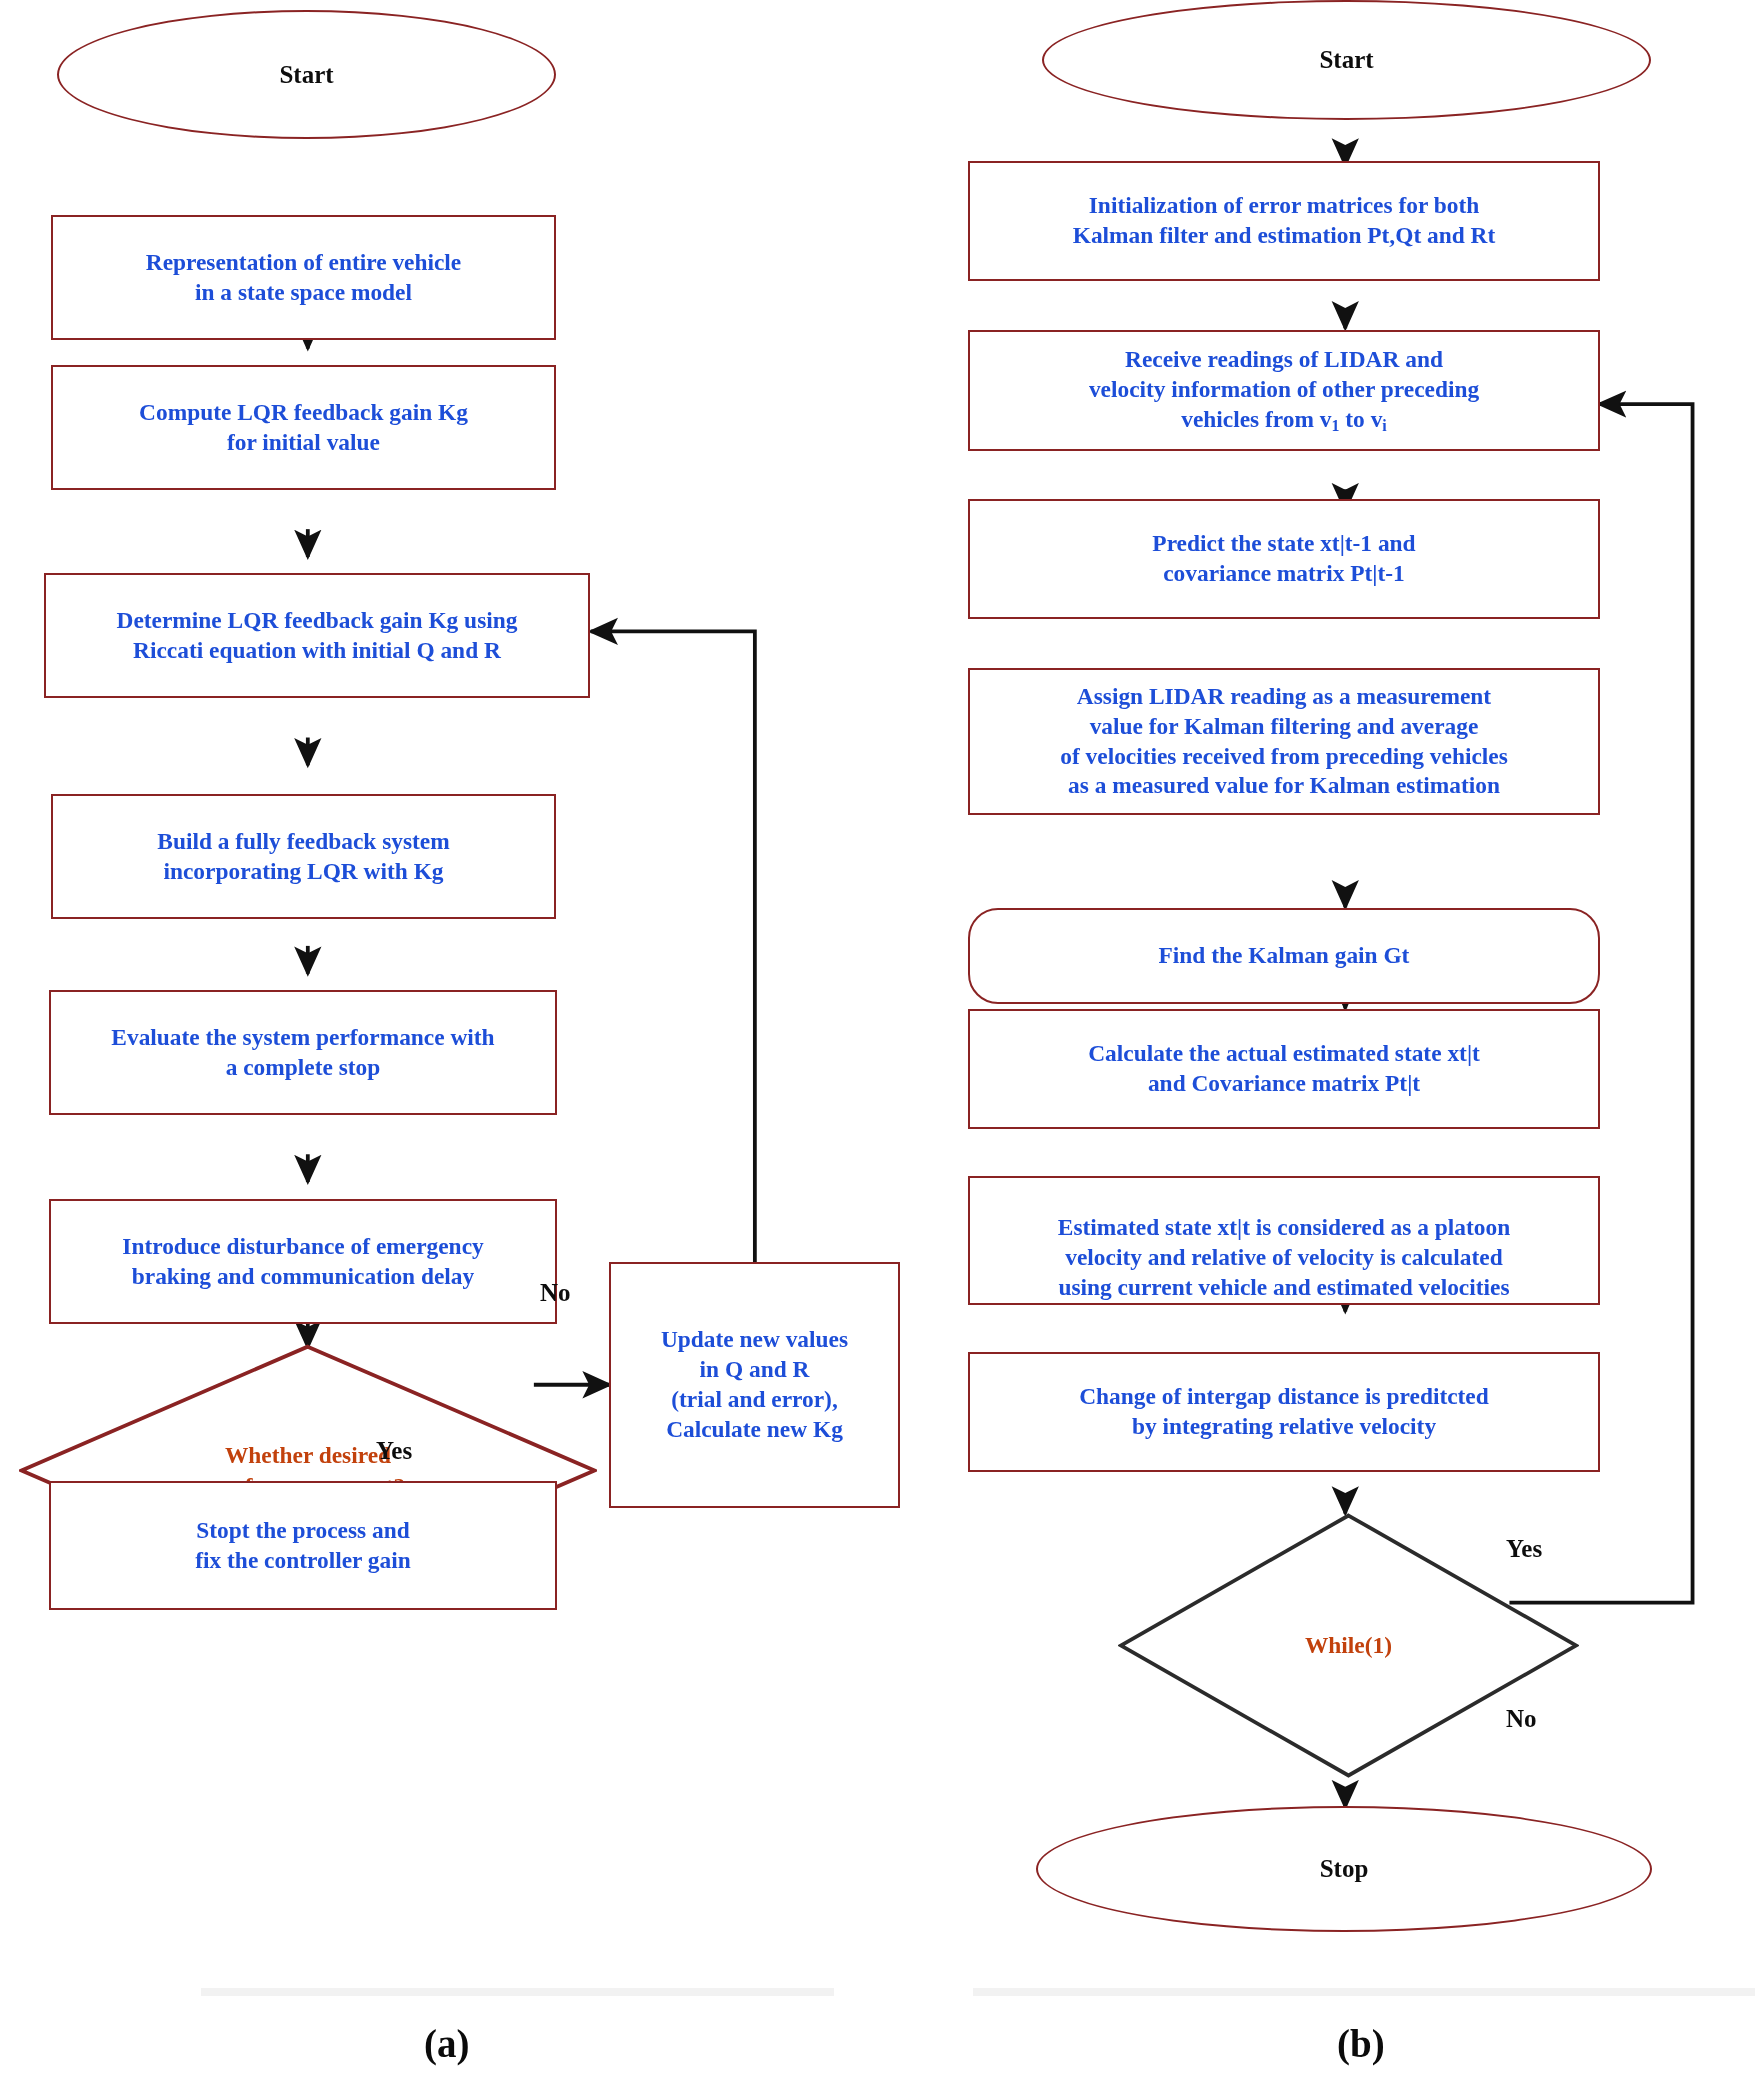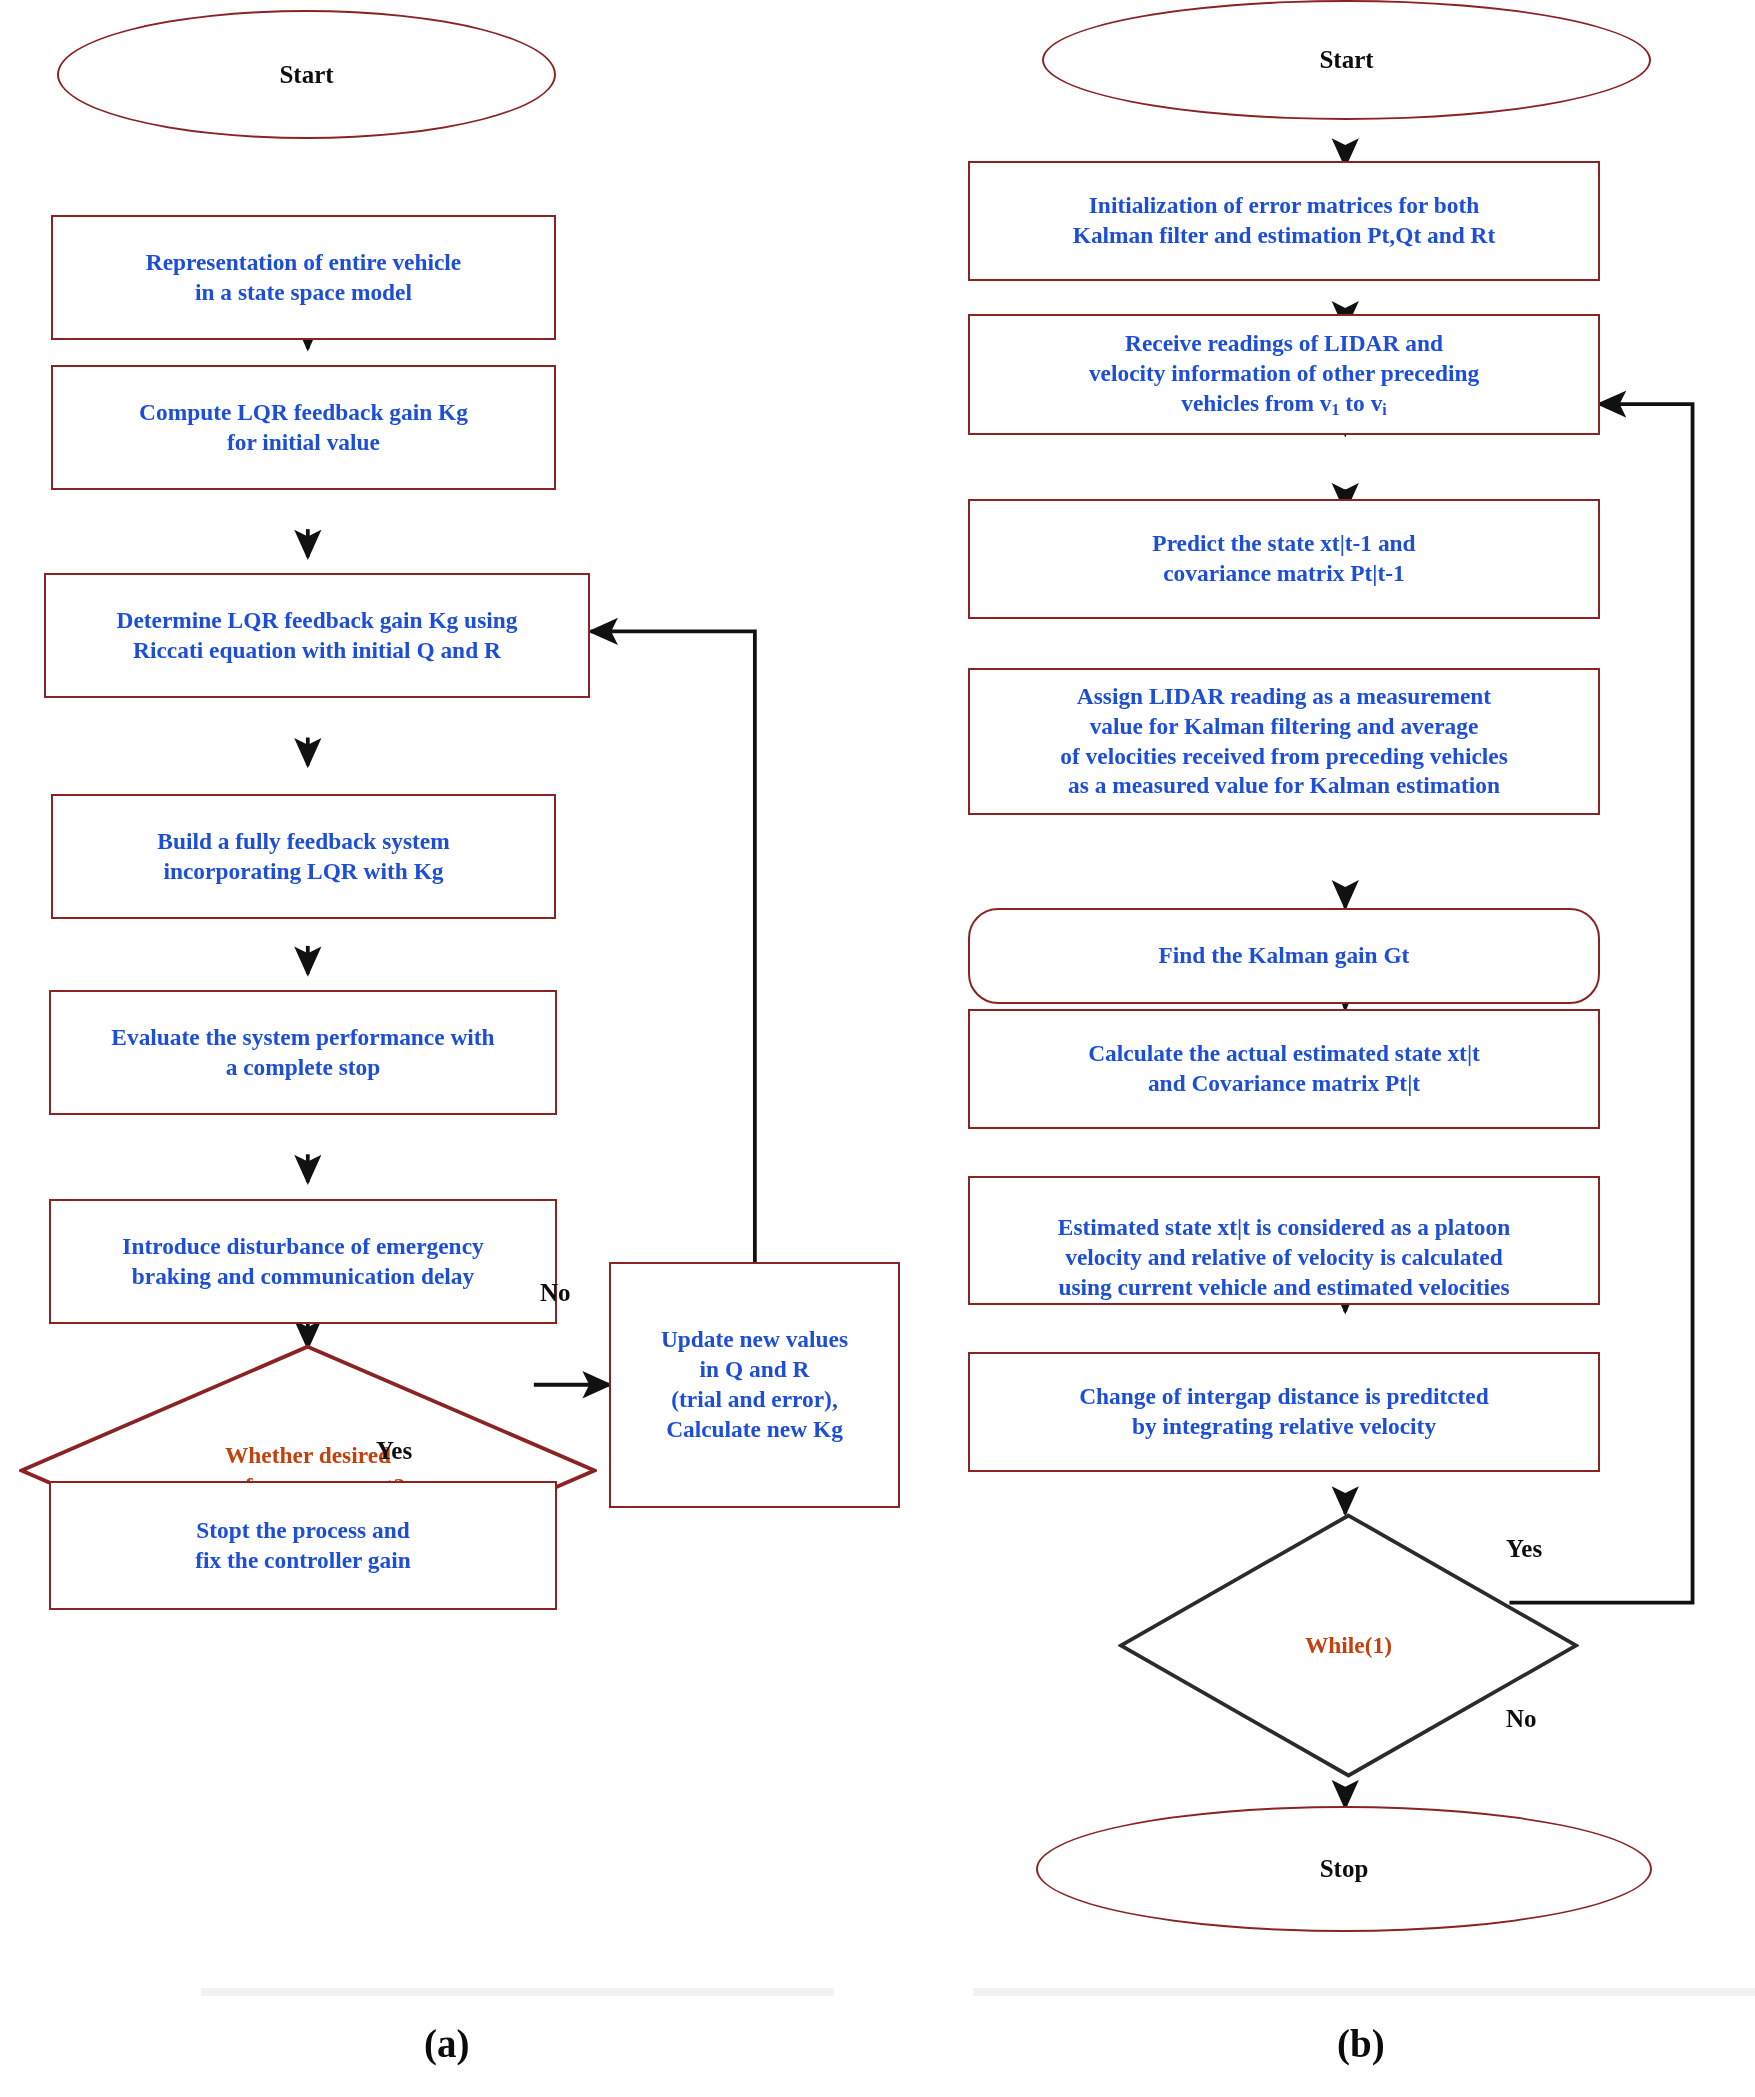--- a/index.html
+++ b/index.html
@@ -164,21 +164,21 @@
     <span class="txt">Start</span>
   </div>
 
   <div class="node proc" style="left:968px;top:161px;width:632px;height:120px;">
     <span class="txt">
       <span>Initialization of error matrices for both</span><br>
       <span>Kalman filter and estimation Pt,Qt and Rt</span>
     </span>
   </div>
 
-  <div class="node proc" style="left:968px;top:314px;width:632px;height:121px;">
+  <div class="node proc" style="left:968px;top:330px;width:632px;height:121px;">
     <span class="txt">
       <span>Receive readings of LIDAR and</span><br>
       <span>velocity information of other preceding</span><br>
       <span><span>vehicles from v</span><span class="sub">1</span><span> to v</span><span class="sub">i</span></span>
     </span>
   </div>
 
   <div class="node proc" style="left:968px;top:499px;width:632px;height:120px;">
     <span class="txt">
       <span>Predict the state  xt|t-1 and</span><br>

